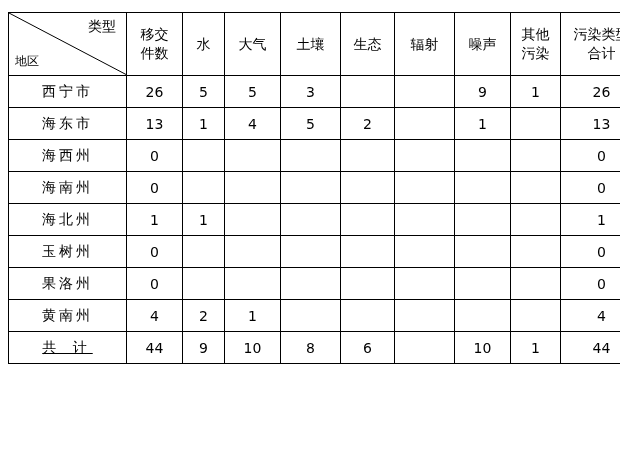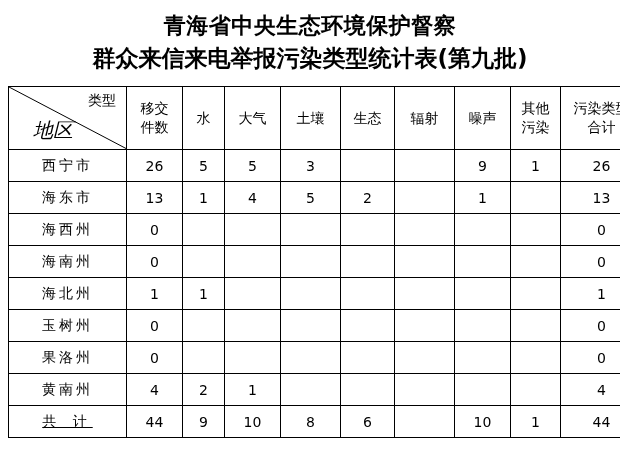--- a/index.html
+++ b/index.html
@@ -80,24 +80,23 @@
     top: 0;
   }
   .corner-type {
     position: absolute;
     right: 10px;
     top: 5px;
     font-size: 14px;
   }
   .corner-region {
     position: absolute;
-    left: 24px;
+    left: 6px;
     bottom: 5px;
-    font-size: 20px;
-    font-style: italic;
+    font-size: 12px;
   }
   .hdr {
     height: 62px !important;
     font-size: 14px;
     line-height: 19px;
   }
   .hdr .two-line span {
     display: block;
   }
   .region-cell {
@@ -115,24 +114,20 @@
   }
   .bold-num {
     font-size: 15px;
   }
 </style>
 </head>
 <body>
 
 <div class="page">
 
-  <div class="title-block">
-    <div class="title-line">青海省中央生态环境保护督察</div>
-    <div class="title-line second">群众来信来电举报污染类型统计表(第九批)</div>
-  </div>
 
   <div class="table-wrap">
     <table class="stat">
       <colgroup>
         <col class="c0">
           <col class="c1">
           <col class="c2">
           <col class="c3">
           <col class="c4">
         <col class="c5">

